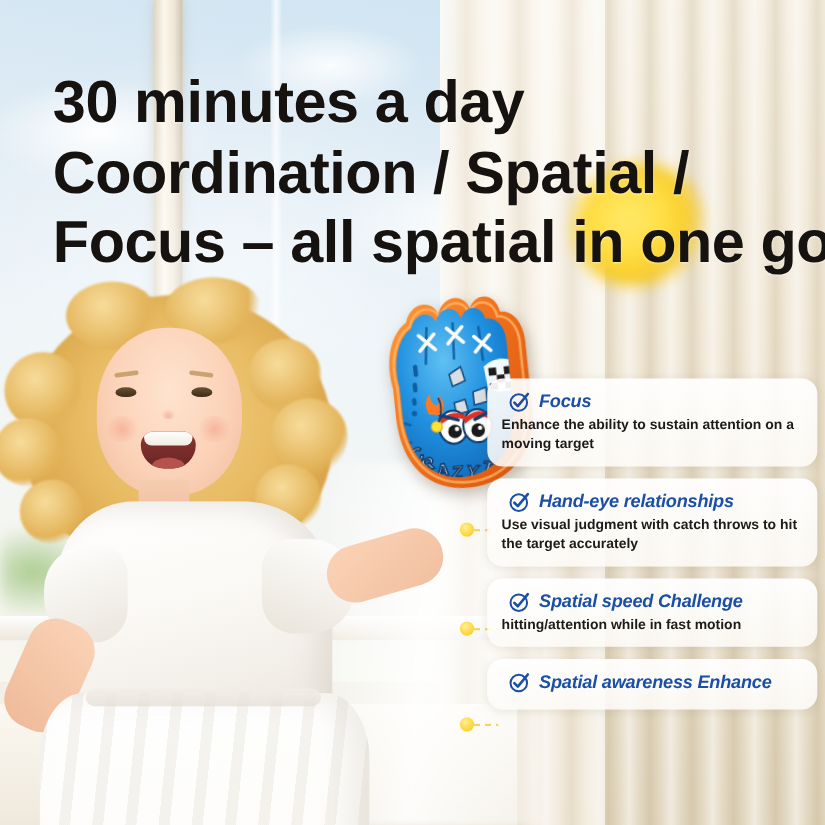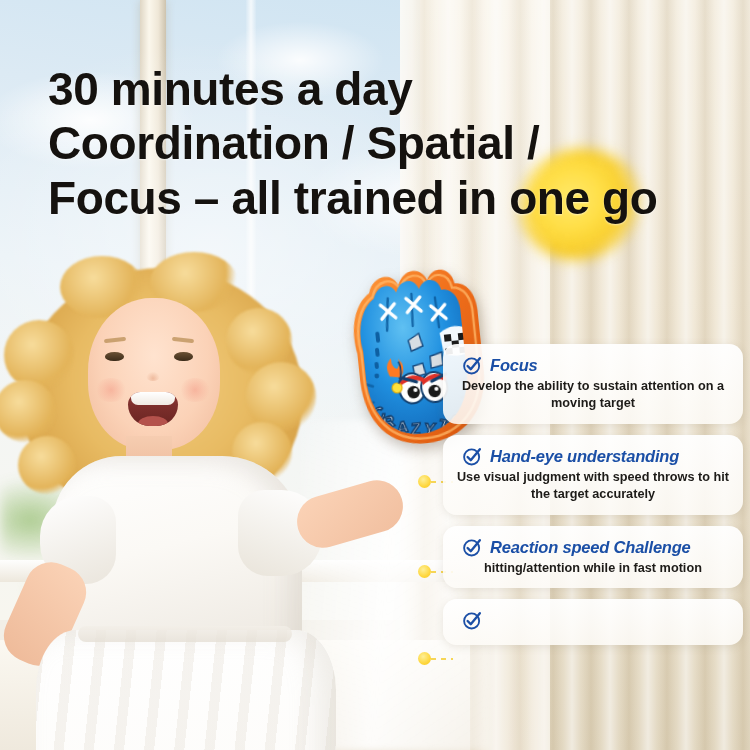--- a/index.html
+++ b/index.html
@@ -215,41 +215,40 @@
   .paddle {
     position:absolute; left:338px; top:262px; width:152px; height:190px;
     transform:rotate(-6deg);
   }
   .paddle svg { display:block; width:100%; height:100%;
     filter:drop-shadow(2px 6px 7px rgba(90,70,50,.35)); }
 
   
   .headline {
     position:absolute; left:48px; top:62px; width:690px;
-    font-size:46px;
+    font-size:54px;
     font-weight:700;
     line-height:1.18;
     letter-spacing:-.4px;
     color:#15120f;
     text-shadow:0 1px 2px rgba(255,255,255,.55);
   }
   .headline .ln { display:block; white-space:nowrap; }
 
   
   .cards {
     position:absolute; left:443px; top:344px; width:300px;
   }
   .card {
     position:relative;
     background:linear-gradient(180deg, rgba(255,255,255,.93), rgba(253,251,247,.88));
     border-radius:14px;
     padding:11px 13px 12px 19px;
     margin-bottom:11px;
     box-shadow:0 2px 9px rgba(120,105,80,.14);
-    text-align:center;
   }
   .card-head {
     display:flex; align-items:center; gap:7px;
     margin-bottom:2px;
   }
   .check-icon { flex:0 0 auto; width:21px; height:21px; display:block; }
   .card-title {
     font-size:16.5px;
     font-weight:700;
     font-style:italic;
@@ -455,68 +454,69 @@
             <path d="M78,175 l0,8"></path>
           <path d="M94,171 l3,8"></path>
         </g>
       </g>
     </svg>
   </div>
 
   <div class="headline">
     <span class="ln">30 minutes a day</span>
     <span class="ln">Coordination / Spatial /</span>
-    <span class="ln">Focus – all trained in one go</span>
+    <span class="ln">Focus – all spatial in one go</span>
   </div>
 
   <div class="dot" style="left:418px; top:475px;"></div>
   <div class="dash" style="left:431px; top:481px; width:22px;"></div>
   <div class="dot" style="left:418px; top:565px;"></div>
   <div class="dash" style="left:431px; top:571px; width:22px;"></div>
   <div class="dot" style="left:418px; top:652px;"></div>
   <div class="dash" style="left:431px; top:658px; width:22px;"></div>
 
   <div class="cards">
 
     <div class="card">
       <div class="card-head">
         <svg class="check-icon" viewBox="0 0 24 24">
           <circle cx="11" cy="12.5" r="8.6" fill="none" stroke="#1b4fa6" stroke-width="2.1"></circle>
           <path d="M6.4 12.6 L10 16.2 L20.4 3.6" fill="none" stroke="#1b4fa6" stroke-width="2.7" stroke-linecap="round" stroke-linejoin="round"></path>
         </svg>
         <span class="card-title">Focus</span>
       </div>
-      <div class="card-desc">Develop the ability to sustain attention on a moving target</div>
+      <div class="card-desc">Enhance the ability to sustain attention on a moving target</div>
     </div>
 
     <div class="card">
       <div class="card-head">
         <svg class="check-icon" viewBox="0 0 24 24">
           <circle cx="11" cy="12.5" r="8.6" fill="none" stroke="#1b4fa6" stroke-width="2.1"></circle>
           <path d="M6.4 12.6 L10 16.2 L20.4 3.6" fill="none" stroke="#1b4fa6" stroke-width="2.7" stroke-linecap="round" stroke-linejoin="round"></path>
         </svg>
-        <span class="card-title">Hand-eye understanding</span>
+        <span class="card-title">Hand-eye relationships</span>
       </div>
-      <div class="card-desc">Use visual judgment with speed throws to hit the target accurately</div>
+      <div class="card-desc">Use visual judgment with catch throws to hit the target accurately</div>
     </div>
 
     <div class="card">
       <div class="card-head">
         <svg class="check-icon" viewBox="0 0 24 24">
           <circle cx="11" cy="12.5" r="8.6" fill="none" stroke="#1b4fa6" stroke-width="2.1"></circle>
           <path d="M6.4 12.6 L10 16.2 L20.4 3.6" fill="none" stroke="#1b4fa6" stroke-width="2.7" stroke-linecap="round" stroke-linejoin="round"></path>
         </svg>
-        <span class="card-title">Reaction speed Challenge</span>
+        <span class="card-title">Spatial speed Challenge</span>
       </div>
       <div class="card-desc">hitting/attention while in fast motion</div>
     </div>
 
     <div class="card">
       <div class="card-head">
         <svg class="check-icon" viewBox="0 0 24 24">
           <circle cx="11" cy="12.5" r="8.6" fill="none" stroke="#1b4fa6" stroke-width="2.1"></circle>
           <path d="M6.4 12.6 L10 16.2 L20.4 3.6" fill="none" stroke="#1b4fa6" stroke-width="2.7" stroke-linecap="round" stroke-linejoin="round"></path>
         </svg>
+        <span class="card-title">Spatial awareness Enhance</span>
       </div>
     </div>
 
   </div>
 </div>
 
 </body></html>

